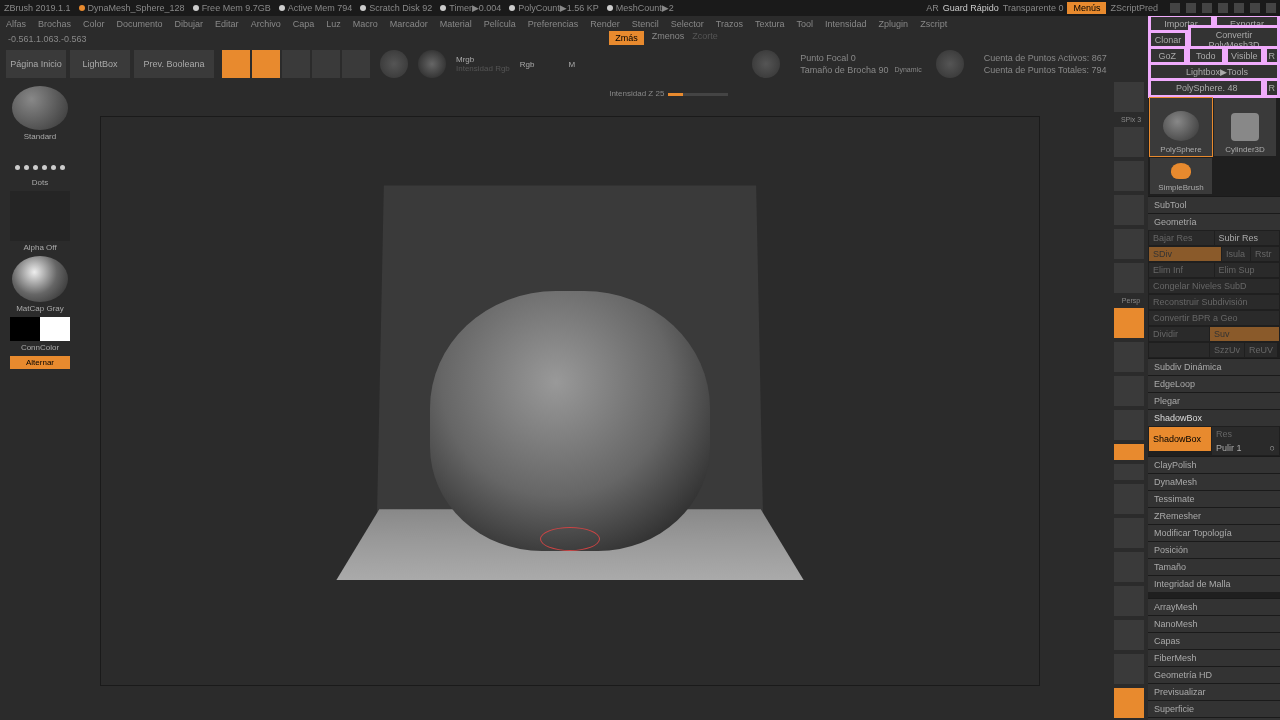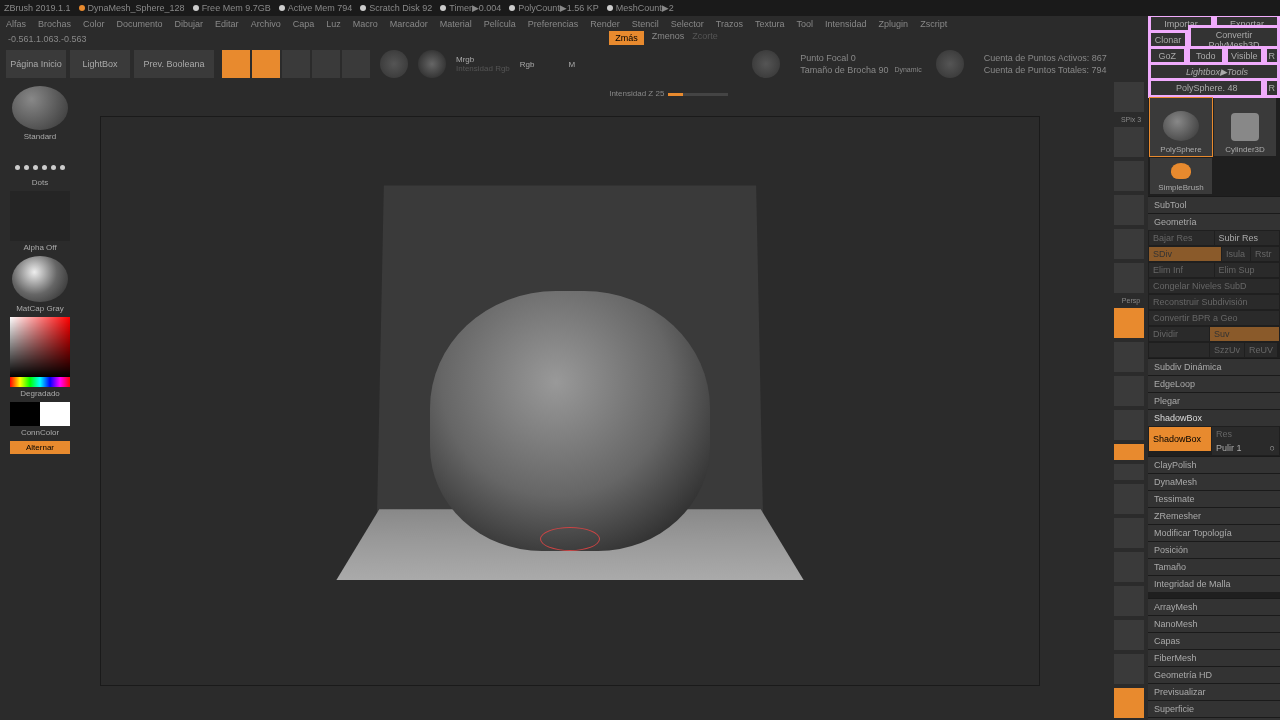--- a/index.html
+++ b/index.html
@@ -112,20 +112,36 @@
       <span>Timer▶0.004</span>
     </span>
   <span class="segment">
       <span class="dot dot-white"></span>
       <span>PolyCount▶1.56 KP</span>
     </span>
   <span class="segment">
       <span class="dot dot-white"></span>
       <span>MeshCount▶2</span>
     </span>
+  <div class="titlebar-right">
+    <span>AR</span>
+    <span style="color:#ccc;">Guard Rápido</span>
+    <span>Transparente 0</span>
+    <span class="menus-badge">Menús</span>
+    <span>ZScriptPred</span>
+    <div class="titlebar-icons">
+      <span></span>
+      <span></span>
+      <span></span>
+      <span></span>
+      <span></span>
+      <span></span>
+      <span></span>
+    </div>
+  </div>
 </div>
 
 <div class="topmenu" id="topmenu">
     <span>Alfas</span>
     <span>Brochas</span>
     <span>Color</span>
     <span>Documento</span>
     <span>Dibujar</span>
     <span>Editar</span>
     <span>Archivo</span>
@@ -218,25 +234,20 @@
     </div>
   <div class="lp-item">
       <div class="empty-box"></div>
       <span class="lp-label">Alpha Off</span>
     </div>
   <div class="lp-item">
       <div class="matcap"></div>
       <span class="lp-label">MatCap Gray</span>
     </div>
   <div class="lp-item">
-      <div class="color-picker"></div>
-      <div class="hue-strip"></div>
-      <span class="lp-label">Degradado</span>
-    </div>
-  <div class="lp-item">
       <div class="swatch-row">
         <div style="background:#000;"></div>
         <div style="background:#fff;"></div>
       </div>
       <span class="lp-label">ConnColor</span>
     </div>
   <div class="alternar">Alternar</div>
 </div>
 
 <div class="canvas">
@@ -282,21 +293,21 @@
       <div class="rp-btn" style="flex:0 0 40px;">Clonar</div>
       <div class="rp-btn">Convertir PolyMesh3D</div>
     </div>
   <div class="rp-row">
       <div class="rp-btn">GoZ</div>
       <div class="rp-btn">Todo</div>
       <div class="rp-btn">Visible</div>
       <div class="rp-btn r">R</div>
     </div>
   <div class="rp-row">
-      <div class="rp-btn" style="text-align:left;padding-left:8px;font-style:italic;">Lightbox▶Tools</div>
+      <div class="rp-btn" style="text-align:left;padding-left:8px;">Lightbox▶Tools</div>
     </div>
   <div class="rp-row">
       <div class="rp-btn" style="text-align:left;padding-left:4px;">PolySphere. 48</div>
       <div class="rp-btn r">R</div>
     </div>
   <div class="tool-thumbs">
     <div class="thumb active">
         <div class="thumb-ball"></div>
         <span>PolySphere</span>
       </div>

